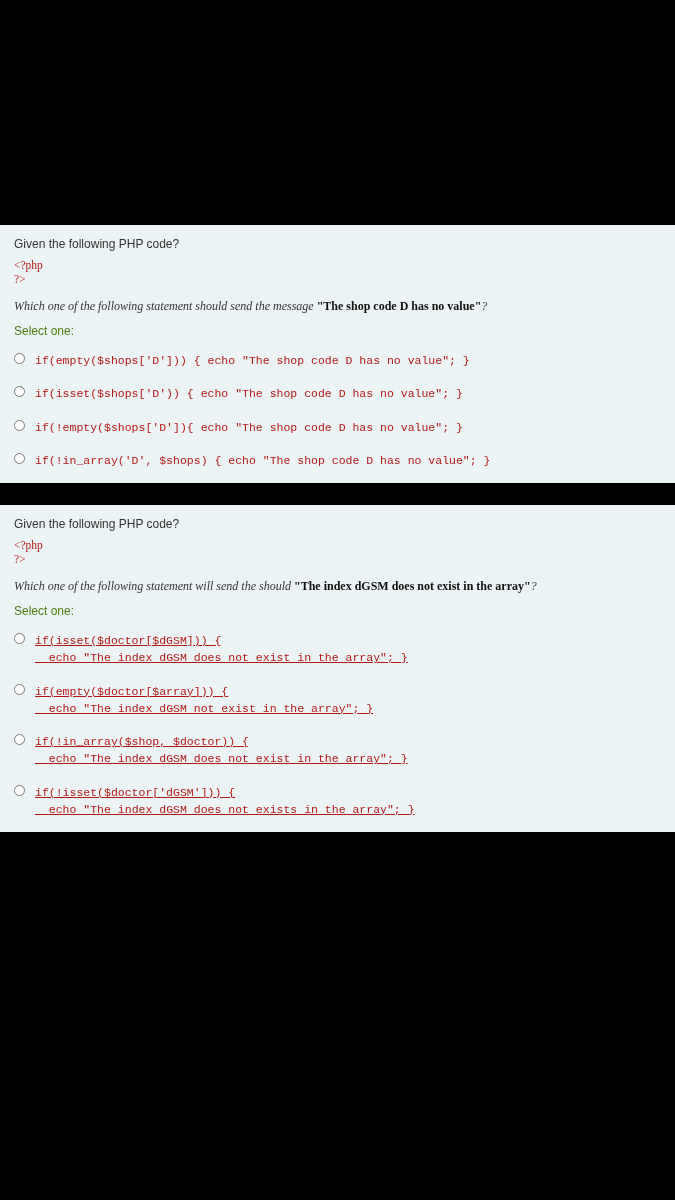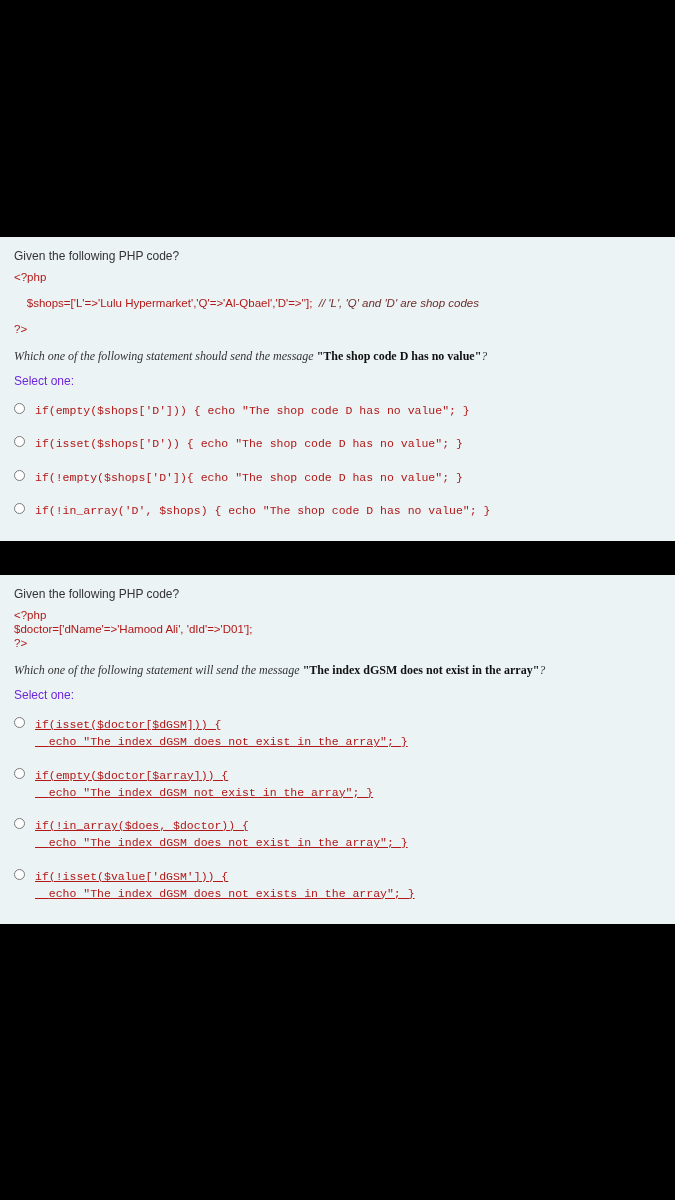--- a/index.html
+++ b/index.html
@@ -7,45 +7,44 @@
     width: 675px;
     height: 1200px;
     background: #000;
     font-family: Arial, Helvetica, sans-serif;
     font-size: 12px;
     overflow: hidden;
   }
   .black-top { height: 225px; }
   .question {
     background: #ecf3f4;
-    padding: 12px 14px 14px 14px;
+    padding: 12px 14px 6px 14px;
     color: #222;
-    margin-top: 12px;
   }
   .q-gap { height: 22px; }
   .intro { font-size: 12px; margin-bottom: 8px; color: #333; }
   .code-line {
-    font-family: Liberation Sans, sans-serif;
+    font-family: Liberation Serif, serif;
     font-size: 11.5px;
     color: #b11818;
     margin: 2px 0;
     white-space: pre-wrap;
   }
   .comment {
     font-style: italic;
     color: #6d2c2c;
   }
   .prompt {
     font-style: italic;
     margin: 14px 0 10px 0;
     color: #333;
     font-family: Liberation Serif, serif;
   }
   .prompt .bold { font-style: normal; font-weight: bold; color: #111; }
-  .select { margin: 8px 0 6px 0; color: #6d28d9; }
+  .select { margin: 8px 0 6px 0; color: #4d7c0f; }
   .option {
     display: flex;
     align-items: flex-start;
     gap: 10px;
     padding: 8px 0;
   }
   .option + .option { border-top: 0; }
   .radio {
     width: 11px; height: 11px;
     border: 1px solid #7a7a7a;
@@ -63,23 +62,20 @@
   .opt-body .line { display: block; white-space: pre-wrap; text-decoration: underline; }
 </style>
 </head>
 <body>
 
 <div class="black-top"></div>
 
 <div class="question">
   <div class="intro">Given the following PHP code?</div>
   <div class="code-line">&lt;?php</div>
-  <div class="code-line">
-    <span>$shops=['L'=&gt;'Lulu Hypermarket','Q'=&gt;'Al-Qbael','D'=&gt;''];</span><span class="comment">  // 'L', 'Q' and 'D' are shop codes</span>
-  </div>
   <div class="code-line">?&gt;</div>
 
   <div class="prompt">
     <span>Which one of the following statement should send the message </span><span class="bold">"The shop code D has no value"</span><span>?</span>
   </div>
 
   <div class="select">Select one:</div>
 
   <div class="option">
     <div class="radio"></div>
@@ -97,25 +93,24 @@
     <div class="radio"></div>
     <div class="opt-body">if(!in_array('D', $shops) { echo "The shop code D has no value"; }</div>
   </div>
 </div>
 
 <div class="q-gap"></div>
 
 <div class="question">
   <div class="intro">Given the following PHP code?</div>
   <div class="code-line">&lt;?php</div>
-  <div class="code-line">$doctor=['dName'=&gt;'Hamood Ali', 'dId'=&gt;'D01'];</div>
   <div class="code-line">?&gt;</div>
 
   <div class="prompt">
-    <span>Which one of the following statement will send the message </span><span class="bold">"The index dGSM does not exist in the array"</span><span>?</span>
+    <span>Which one of the following statement will send the should </span><span class="bold">"The index dGSM does not exist in the array"</span><span>?</span>
   </div>
 
   <div class="select">Select one:</div>
 
   <div class="option">
     <div class="radio"></div>
     <div class="opt-body">
       <span class="line">if(isset($doctor[$dGSM])) {</span>
       <span class="line">  echo "The index dGSM does not exist in the array"; }</span>
     </div>
@@ -123,24 +118,24 @@
   <div class="option">
     <div class="radio"></div>
     <div class="opt-body">
       <span class="line">if(empty($doctor[$array])) {</span>
       <span class="line">  echo "The index dGSM not exist in the array"; }</span>
     </div>
   </div>
   <div class="option">
     <div class="radio"></div>
     <div class="opt-body">
-      <span class="line">if(!in_array($does, $doctor)) {</span>
+      <span class="line">if(!in_array($shop, $doctor)) {</span>
       <span class="line">  echo "The index dGSM does not exist in the array"; }</span>
     </div>
   </div>
   <div class="option">
     <div class="radio"></div>
     <div class="opt-body">
-      <span class="line">if(!isset($value['dGSM'])) {</span>
+      <span class="line">if(!isset($doctor['dGSM'])) {</span>
       <span class="line">  echo "The index dGSM does not exists in the array"; }</span>
     </div>
   </div>
 </div>
 
 </body></html>

